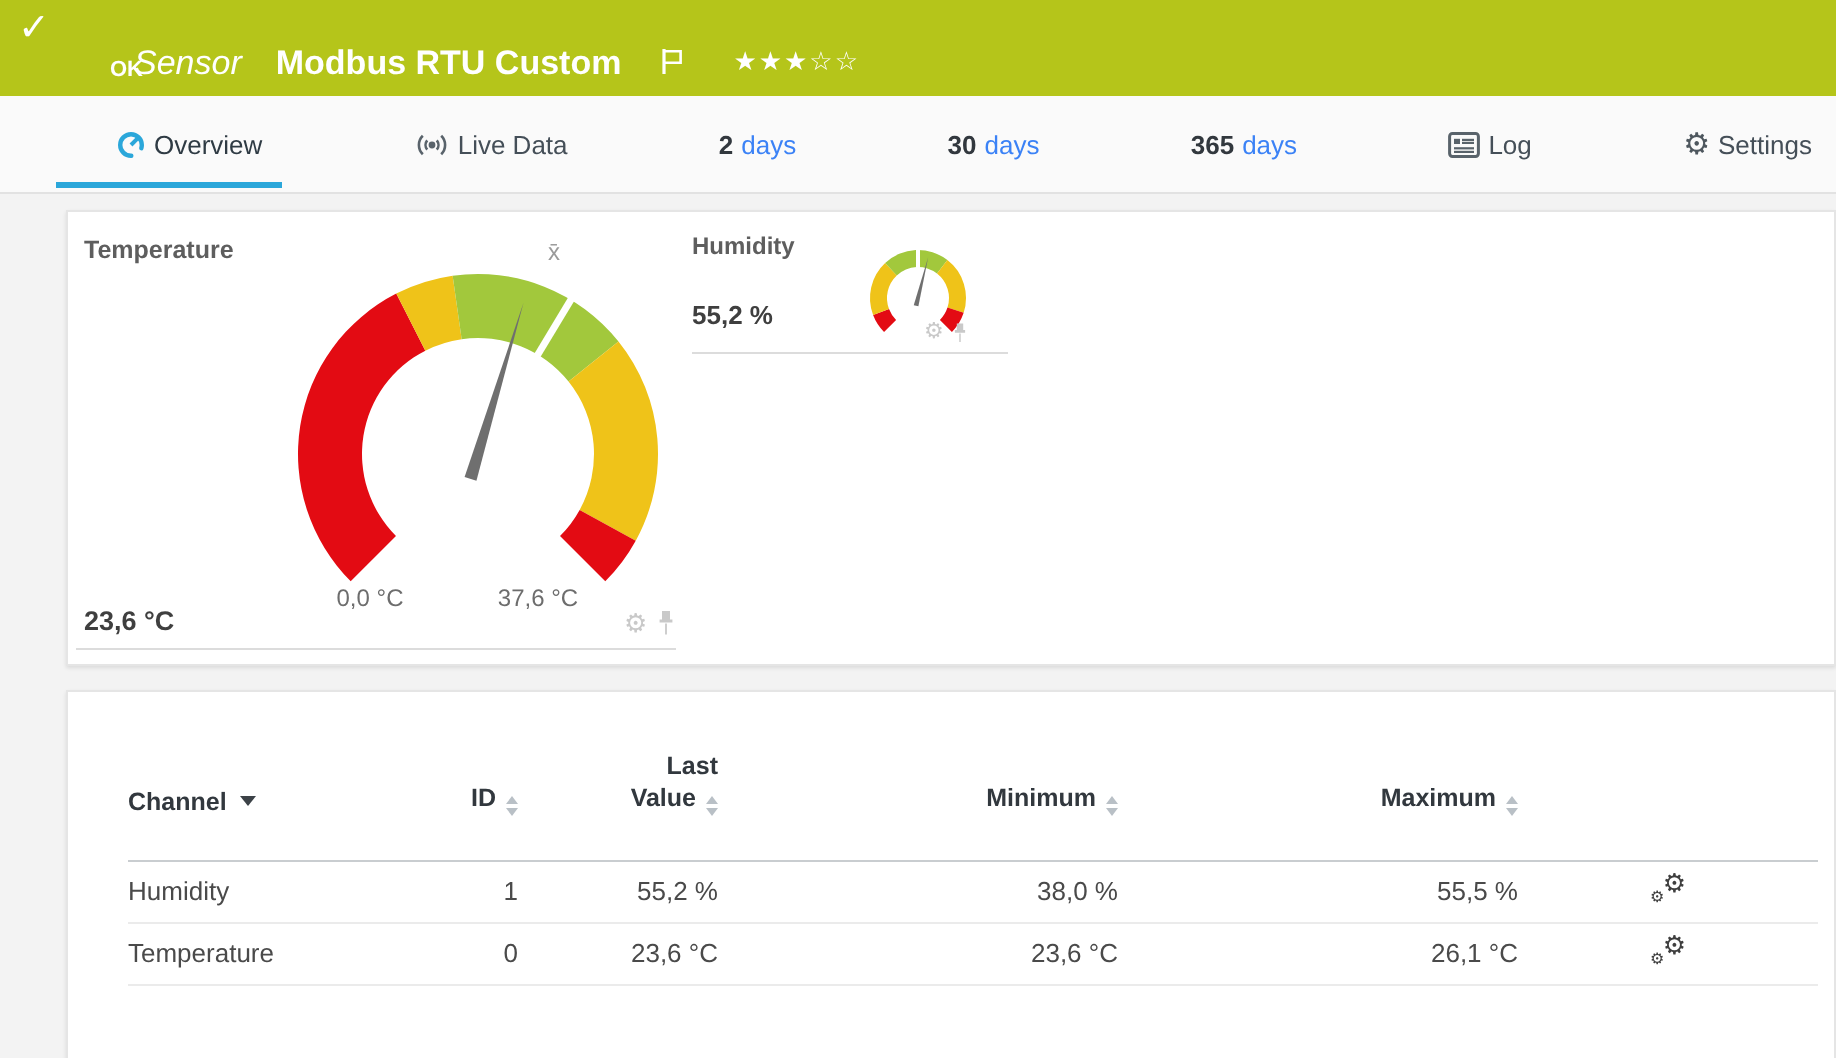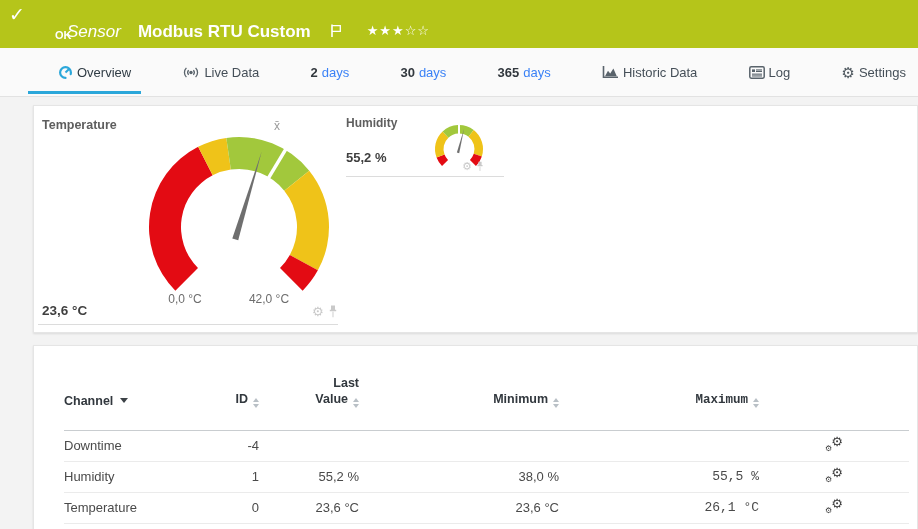--- a/index.html
+++ b/index.html
@@ -55,21 +55,21 @@
   
   #channel-table { border-collapse:collapse; margin-left:30px; table-layout:fixed; }
   #channel-table th { font-size:12.5px; font-weight:bold; color:#32383e; vertical-align:bottom; padding-bottom:22px; height:84px; cursor:pointer; }
   #channel-table thead tr { border-bottom:1px solid #c9cdd0; }
   #channel-table tbody tr { border-bottom:1px solid #ebebeb; }
   #channel-table td { height:31px; font-size:13px; color:#4a4a4a; vertical-align:middle; }
   .col-channel { width:150px; text-align:left; }
   .col-id { width:45px; text-align:right; }
   .col-last { width:100px; text-align:right; }
   .col-min { width:200px; text-align:right; }
-  .col-max { width:200px; text-align:right;font-family:Liberation Mono, monospace; }
+  .col-max { width:200px; text-align:right; }
   .col-gear { width:150px; text-align:center; }
   th.col-last { padding-bottom:8px; line-height:16px; }
   .caret-down { display:inline-block; width:0; height:0; border-left:4px solid transparent; border-right:4px solid transparent; border-top:5px solid #3c4247; margin-left:7px; vertical-align:2px; }
   .sort { display:inline-flex; flex-direction:column; gap:2px; margin-left:5px; vertical-align:1px; }
   .sort i { display:block; width:0; height:0; border-left:3.5px solid transparent; border-right:3.5px solid transparent; }
   .sort .up { border-bottom:4px solid #b9c0c6; }
   .sort .down { border-top:4px solid #b9c0c6; }
   .gears { position:relative; display:inline-block; width:18px; height:16px; color:#3f3f3f; cursor:pointer; }
   .gears .g1 { position:absolute; right:0; top:-1px; font-size:13px; line-height:1; }
   .gears .g2 { position:absolute; left:0; bottom:-1px; font-size:8px; line-height:1; }
@@ -122,27 +122,20 @@
   </div>
   <div class="tab">
     <b class="tnum">30</b>
     <span class="tlabel dim">days</span>
   </div>
   <div class="tab">
     <b class="tnum">365</b>
     <span class="tlabel dim">days</span>
   </div>
   <div class="tab">
-    <svg class="tico" width="17" height="14" viewBox="0 0 17 14">
-      <path d="M1.5,1 V12.3 H16" stroke="#59636b" stroke-width="1.6" fill="none"></path>
-      <path d="M3,11.3 L6,5.8 8.2,8.6 11.4,3.6 14.8,11.3 Z" fill="#59636b"></path>
-    </svg>
-    <span class="tlabel">Historic Data</span>
-  </div>
-  <div class="tab">
     <svg class="tico" width="16" height="13" viewBox="0 0 16 13">
       <rect x="0.8" y="0.8" width="14.4" height="11.4" rx="1.4" fill="none" stroke="#59636b" stroke-width="1.5"></rect>
       <rect x="3" y="3.4" width="3" height="2.6" fill="#59636b"></rect>
       <rect x="7" y="3.4" width="6" height="1.1" fill="#59636b"></rect>
       <rect x="7" y="4.9" width="6" height="1.1" fill="#59636b"></rect>
       <rect x="3" y="7.6" width="10" height="1.1" fill="#59636b"></rect>
       <rect x="3" y="9.4" width="10" height="1.1" fill="#59636b"></rect>
     </svg>
     <span class="tlabel">Log</span>
   </div>
@@ -158,21 +151,21 @@
   <svg id="svg-temp" width="200" height="205" viewBox="0 0 200 205">
       <path d="M36.36,172.64 A90,90 0 0 1 59.14,28.81 L73.67,57.32 A58,58 0 0 0 58.99,150.01 Z" fill="#e30b13"></path>
       <path d="M59.14,28.81 A90,90 0 0 1 87.32,19.90 L91.83,51.58 A58,58 0 0 0 73.67,57.32 Z" fill="#efc319"></path>
       <path d="M87.32,19.90 A90,90 0 0 1 170.24,52.73 L145.26,72.74 A58,58 0 0 0 91.83,51.58 Z" fill="#a2c83c"></path>
       <path d="M170.24,52.73 A90,90 0 0 1 178.87,152.36 L150.83,136.94 A58,58 0 0 0 145.26,72.74 Z" fill="#efc319"></path>
       <path d="M178.87,152.36 A90,90 0 0 1 163.64,172.64 L141.01,150.01 A58,58 0 0 0 150.83,136.94 Z" fill="#e30b13"></path>
       <line x1="128.3682244056776" y1="61.88053646242226" x2="147.45230264222437" y2="30.181988264415423" stroke="#fff" stroke-width="3.5"></line>
       <polygon points="122.75,33.35 99.22,122.34 93.29,120.56" fill="#6f6f6f"></polygon>
     </svg>
   <div class="scale-label" id="scale-min">0,0 °C</div>
-  <div class="scale-label" id="scale-max">42,0 °C</div>
+  <div class="scale-label" id="scale-max">37,6 °C</div>
   <div id="avg-label">x̄</div>
   <div class="gvalue" id="temp-value">23,6 °C</div>
   <div class="corner-icons" id="temp-corner">
     <span class="c-gear">⚙</span>
     <svg width="10" height="13" viewBox="0 0 10 13">
       <path d="M3,0.5 h4 v4.2 h1.2 v1.6 h-6.4 v-1.6 h1.2 z M4.55,6.8 h0.9 v5.4 h-0.9 z" fill="#c9c9c9"></path>
     </svg>
   </div>
   <div class="sub-divider" id="temp-divider"></div>
 
@@ -225,28 +218,20 @@
         <th class="col-max">
           <span>Maximum</span><span class="sort">
               <i class="up"></i>
               <i class="down"></i>
             </span>
         </th>
         <th class="col-gear"></th>
       </tr>
     </thead>
     <tbody>
-      <tr>
-        <td class="col-channel">Downtime</td>
-        <td class="col-id">-4</td>
-        <td class="col-last"></td>
-        <td class="col-min"></td>
-        <td class="col-max"></td>
-        <td class="col-gear"><span class="gears"><span class="g1">⚙</span><span class="g2">⚙</span></span></td>
-      </tr>
       <tr>
         <td class="col-channel">Humidity</td>
         <td class="col-id">1</td>
         <td class="col-last">55,2 %</td>
         <td class="col-min">38,0 %</td>
         <td class="col-max">55,5 %</td>
         <td class="col-gear"><span class="gears"><span class="g1">⚙</span><span class="g2">⚙</span></span></td>
       </tr>
       <tr>
         <td class="col-channel">Temperature</td>

